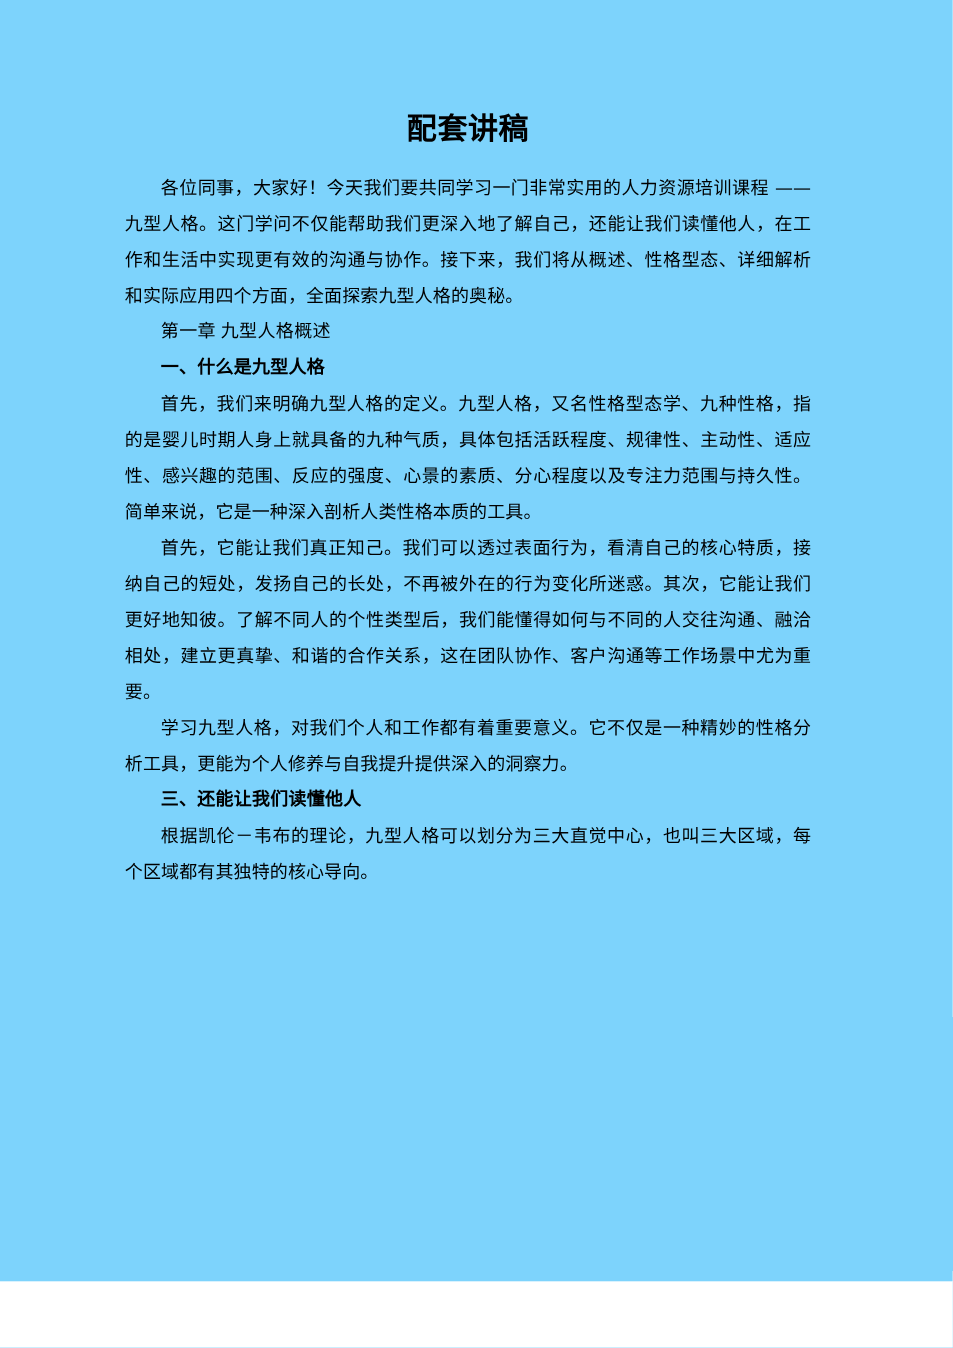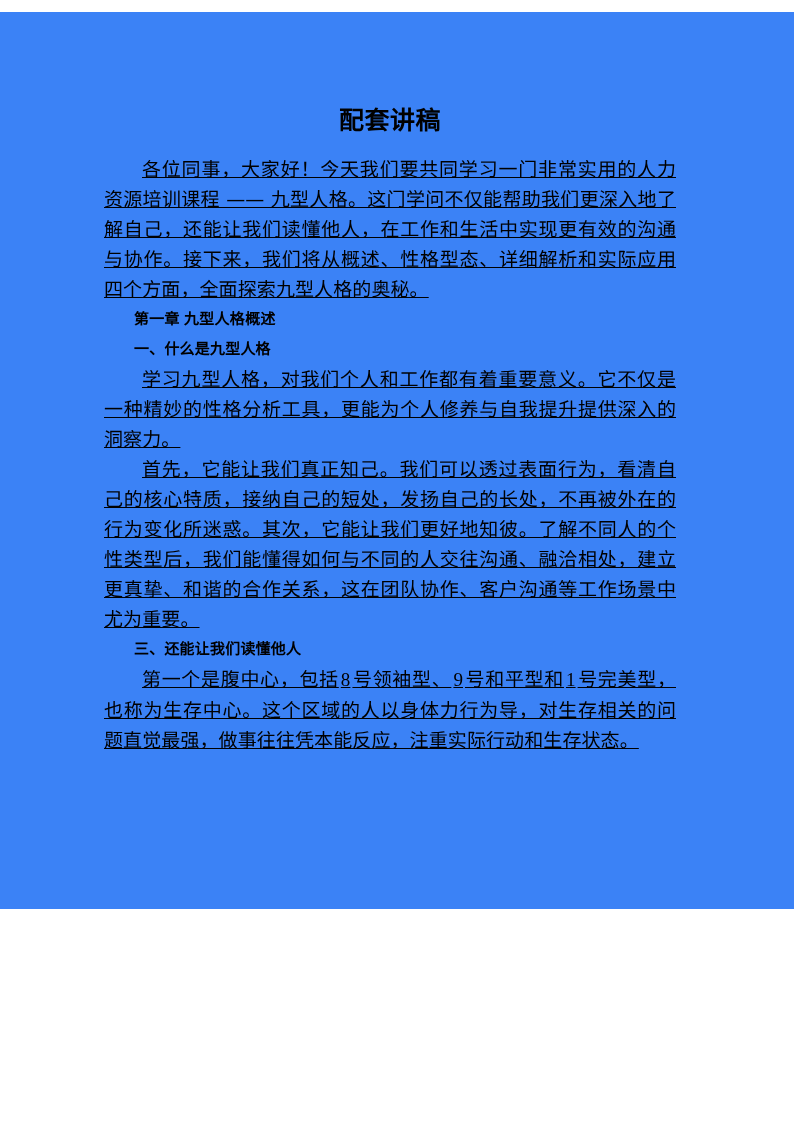--- a/index.html
+++ b/index.html
@@ -5,23 +5,23 @@
 <style>
   html, body {
     margin: 0;
     padding: 0;
     background: #ffffff;
   }
 
   .page {
     position: relative;
     width: 794px;
-    height: 897px;
-    margin: 12px auto;
-    background: #3b82f6;
+    height: 1068px;
+    margin: 0 auto;
+    background: #7dd3fc;
     overflow: hidden;
     box-sizing: border-box;
   }
 
   .content {
     position: absolute;
     left: 104px;
     top: 0;
     width: 572px;
   }
@@ -46,36 +46,35 @@
   
   .body-flow {
     position: absolute;
     left: 0;
     top: 142px;
     width: 572px;
   }
 
   p.para {
     font-family: "DejaVu Sans", "Liberation Sans", sans-serif;
-    font-size: 19px;
+    font-size: 15px;
     line-height: 30px;
     color: #000000;
     margin: 0 0 0 0;
     text-align: justify;
     text-justify: inter-ideograph;
     text-indent: 2em;
     word-break: break-all;
     letter-spacing: 0.1px;
-    text-decoration: underline;
   }
 
   p.chapter-heading {
     font-family: "Liberation Serif", "DejaVu Serif", serif;
     font-size: 15px;
-    font-weight: 700;
+    font-weight: 400;
     line-height: 30px;
     color: #000000;
     margin: 0;
     text-indent: 2em;
     letter-spacing: 0.3px;
   }
 
   p.section-heading {
     font-family: Liberation Serif, serif;
     font-size: 15px;
@@ -102,27 +101,28 @@
     <h1 class="doc-title">配套讲稿</h1>
 
     <div class="body-flow">
 
       <p class="para">各位同事，大家好！今天我们要共同学习一门非常实用的人力资源培训课程 —— 九型人格。这门学问不仅能帮助我们更深入地了解自己，还能让我们读懂他人，在工作和生活中实现更有效的沟通与协作。接下来，我们将从概述、性格型态、详细解析和实际应用四个方面，全面探索九型人格的奥秘。</p>
 
       <p class="chapter-heading">第一章 九型人格概述</p>
 
       <p class="section-heading">一、什么是九型人格</p>
 
+      <p class="para">首先，我们来明确九型人格的定义。九型人格，又名性格型态学、九种性格，指的是婴儿时期人身上就具备的九种气质，具体包括活跃程度、规律性、主动性、适应性、感兴趣的范围、反应的强度、心景的素质、分心程度以及专注力范围与持久性。简单来说，它是一种深入剖析人类性格本质的工具。</p>
 
 
 
+      <p class="para">首先，它能让我们真正知己。我们可以透过表面行为，看清自己的核心特质，接纳自己的短处，发扬自己的长处，不再被外在的行为变化所迷惑。其次，它能让我们更好地知彼。了解不同人的个性类型后，我们能懂得如何与不同的人交往沟通、融洽相处，建立更真挚、和谐的合作关系，这在团队协作、客户沟通等工作场景中尤为重要。</p>
+
       <p class="para">学习九型人格，对我们个人和工作都有着重要意义。它不仅是一种精妙的性格分析工具，更能为个人修养与自我提升提供深入的洞察力。</p>
-
-      <p class="para">首先，它能让我们真正知己。我们可以透过表面行为，看清自己的核心特质，接纳自己的短处，发扬自己的长处，不再被外在的行为变化所迷惑。其次，它能让我们更好地知彼。了解不同人的个性类型后，我们能懂得如何与不同的人交往沟通、融洽相处，建立更真挚、和谐的合作关系，这在团队协作、客户沟通等工作场景中尤为重要。</p>
 
       <p class="section-heading">三、还能让我们读懂他人</p>
 
+      <p class="para">根据凯伦－韦布的理论，九型人格可以划分为三大直觉中心，也叫三大区域，每个区域都有其独特的核心导向。</p>
 
-      <p class="para"><span>第一个是腹中心，包括</span><span class="lat">8</span><span>号领袖型、</span><span class="lat">9</span><span>号和平型和</span><span class="lat">1</span><span>号完美型，也称为生存中心。这个区域的人以身体力行为导，对生存相关的问题直觉最强，做事往往凭本能反应，注重实际行动和生存状态。</span></p>
 
     </div>
   </div>
 </div>
 
 </body></html>

